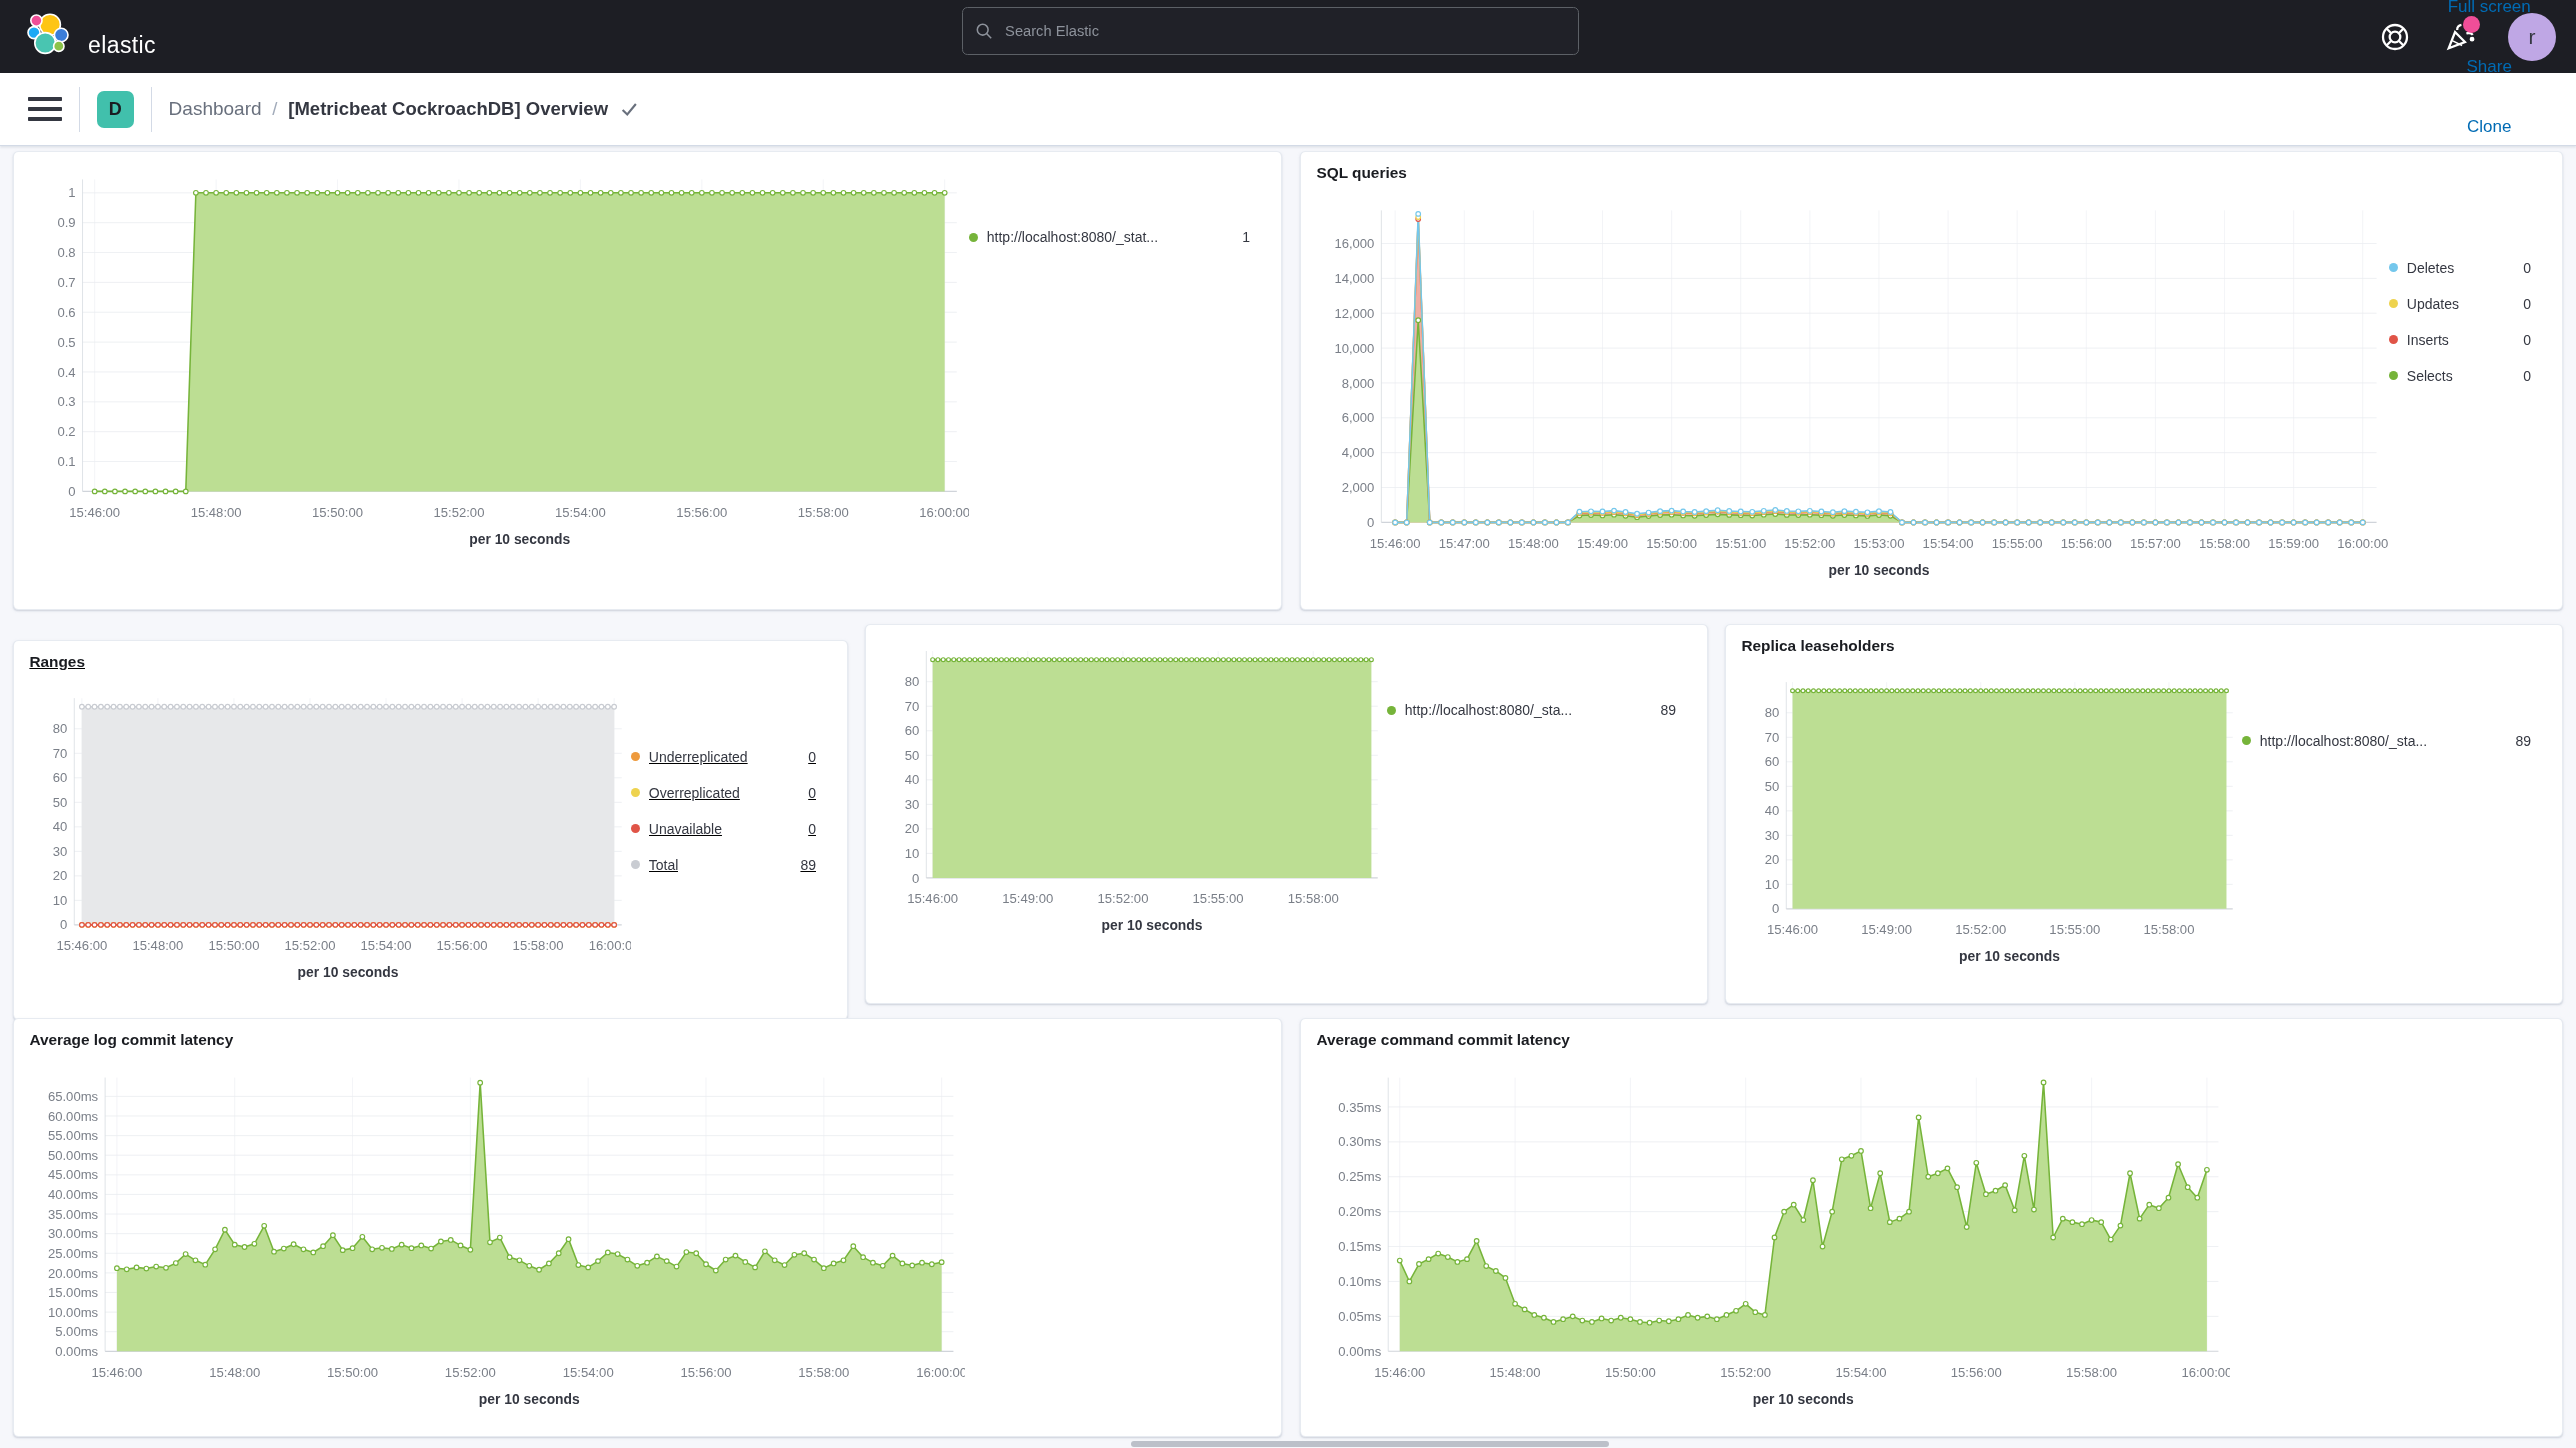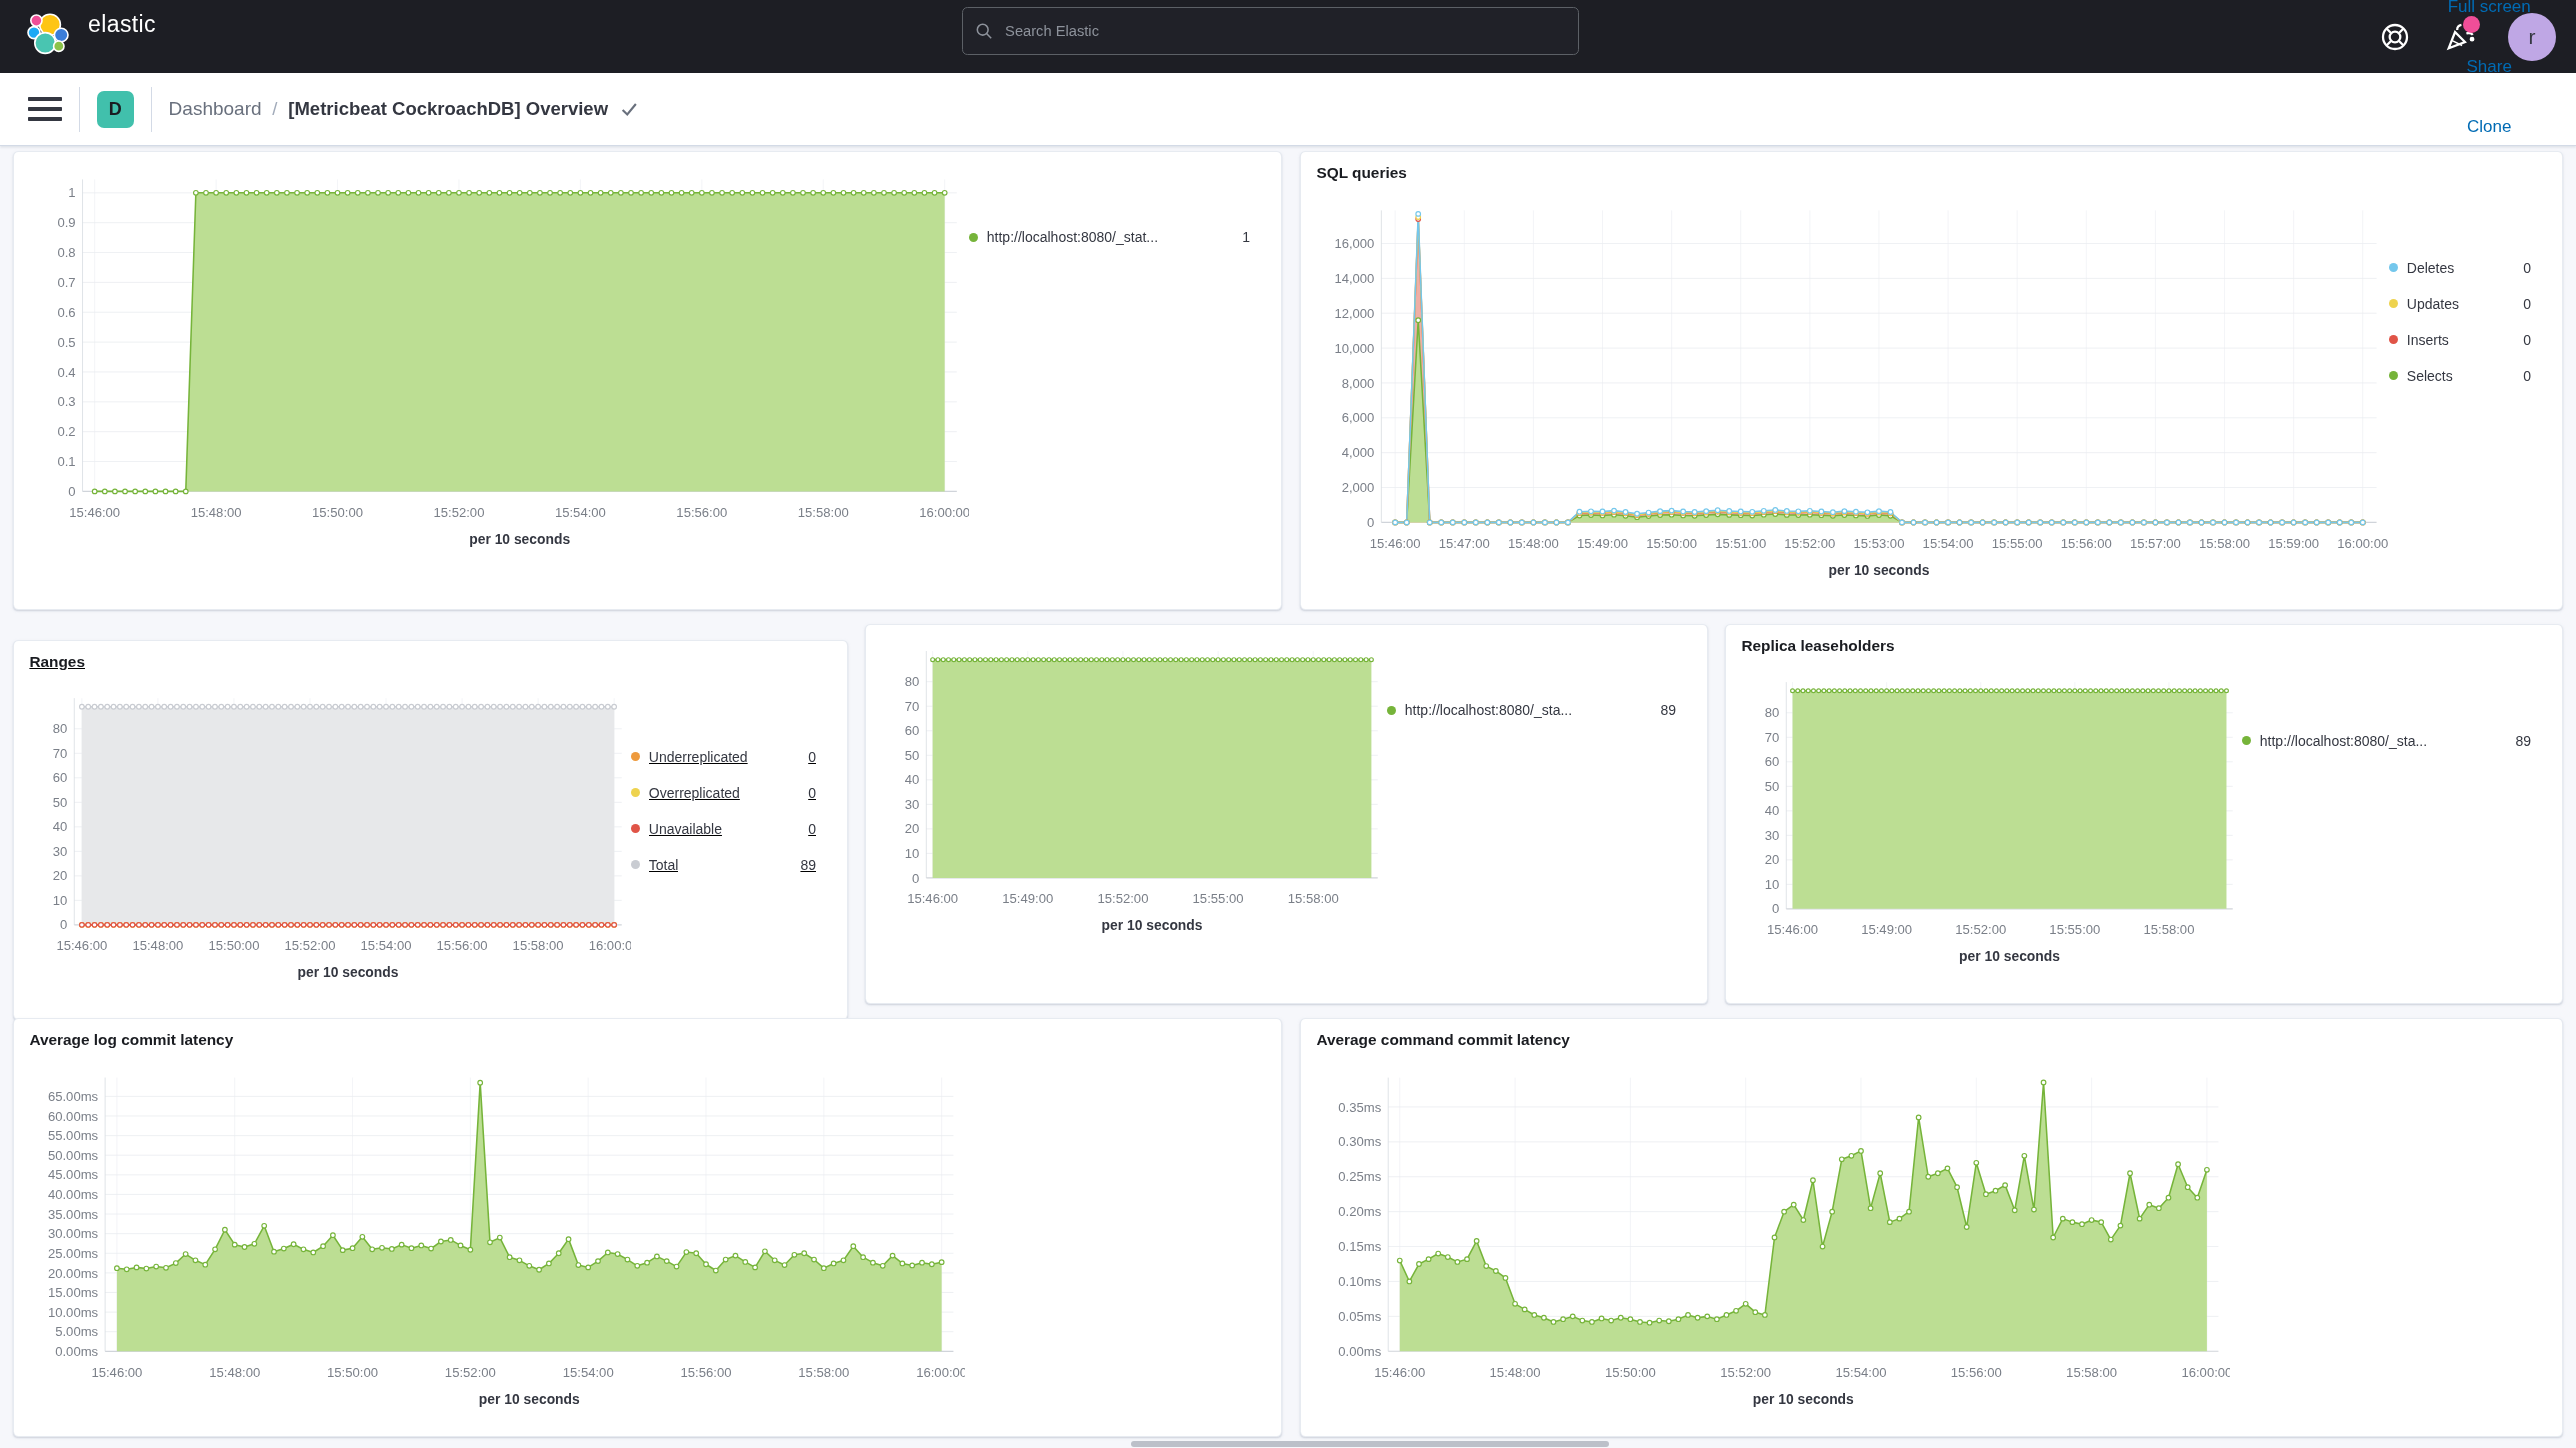--- a/index.html
+++ b/index.html
@@ -4,21 +4,21 @@
 <style>
   * { box-sizing: border-box; }
   html,body { margin:0; padding:0; }
   body {
     width:2576px; height:1448px; overflow:hidden;
     font-family:"Liberation Sans", sans-serif;
     background:#F6F7FB; position:relative;
   }
   
   .topnav { position:absolute; left:0; top:0; width:2576px; height:73px; background:#1D1E24; }
-  .brand { position:absolute; left:26px; top:10.8px; display:flex; align-items:flex-start; gap:14px; }
+  .brand { position:absolute; left:26px; top:10.8px; display:flex; align-items:flex-end; gap:14px; }
   .brand-text { color:#FFFFFF; font-size:23px; letter-spacing:0.4px; }
   .searchbox { position:absolute; left:962px; top:7px; width:617px; height:48px;
     background:#202128; border:0.8px solid #5C6066; border-radius:5.4px;
     display:flex; align-items:center; padding:0 12.3px; }
   .searchbox input { flex:1; background:transparent; border:none; outline:none;
     color:#B6BCC6; font-size:14.7px; margin-left:9.3px; font-family:"Liberation Sans",sans-serif; }
   .searchbox input::placeholder { color:#8D929B; }
   .nav-right { position:absolute; right:20px; top:0; height:73px; display:flex; align-items:center; gap:31px; }
   .nav-icon { position:relative; width:34px; height:34px; display:flex; align-items:center; justify-content:center; cursor:pointer; }
   .badge-dot { position:absolute; right:-3.1px; top:-3.1px; width:17px; height:17px; border-radius:50%; background:#F04E98; }

